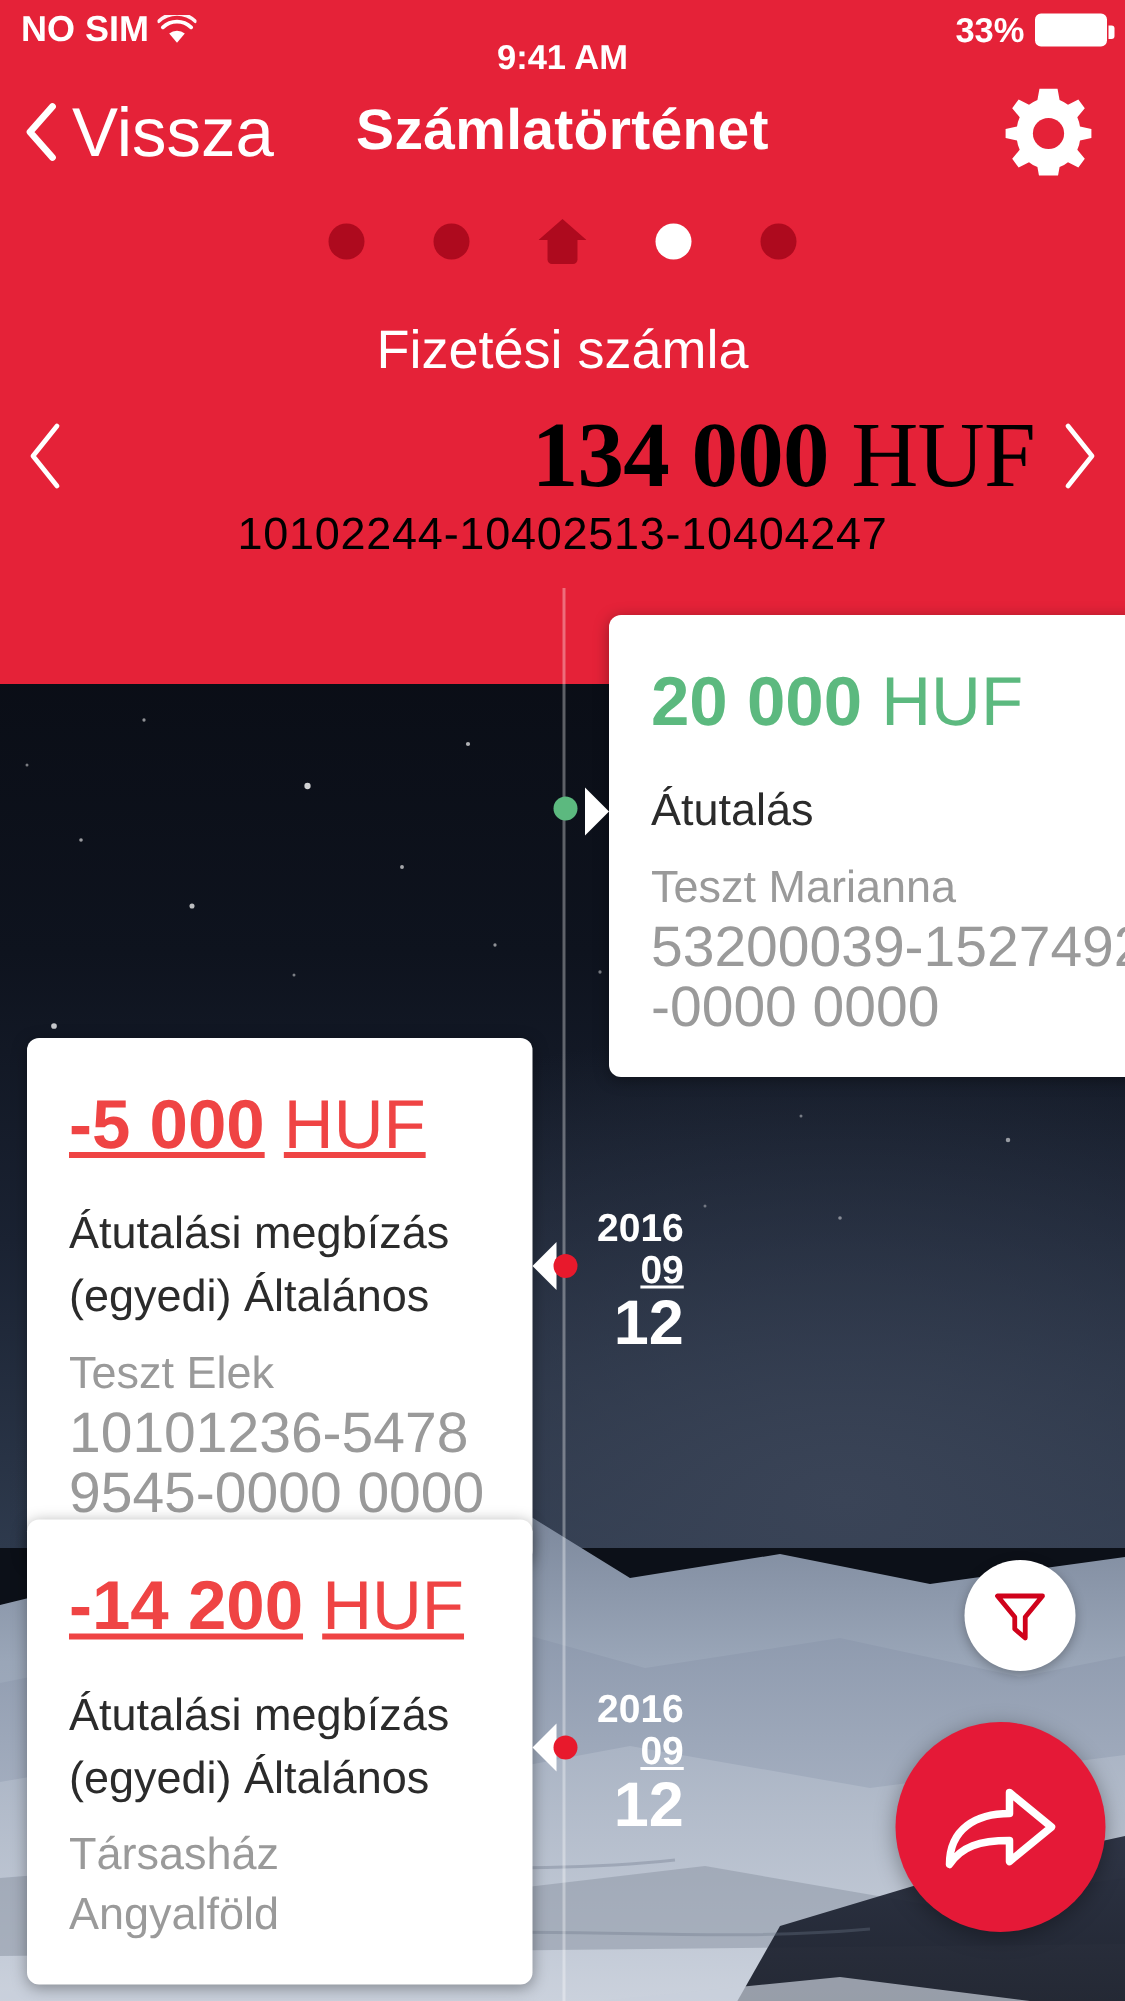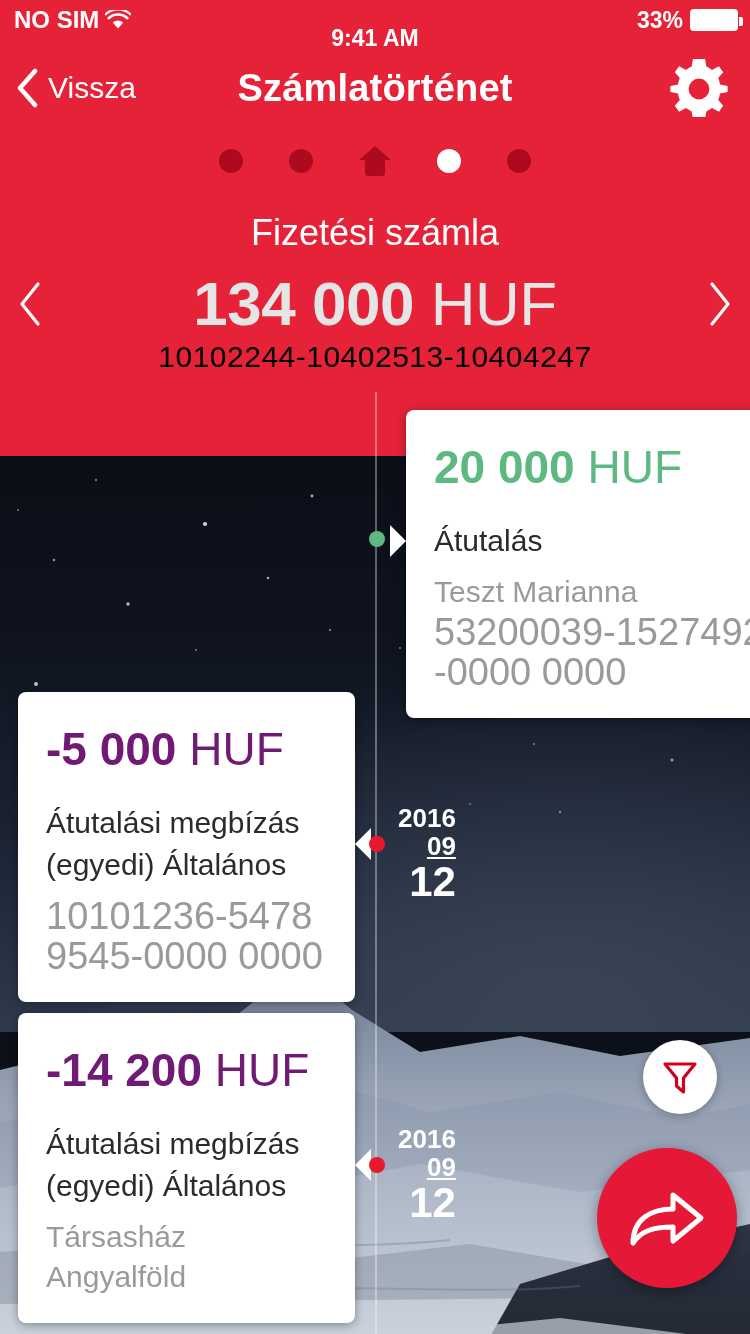--- a/index.html
+++ b/index.html
@@ -62,21 +62,21 @@
     width:4px; height:9px; background:#fff; border-radius:0 2px 2px 0;
   }
 
   
   .navbar {
     position:absolute; left:0; top:48px; width:100%; height:80px;
   }
   .nav-back {
     position:absolute; left:16px; top:50%; transform:translateY(-50%);
     display:flex; align-items:center; gap:10px;
-    color:#fff; font-size:30px; font-weight:300; cursor:pointer;
+    color:#fff; font-size:46px; font-weight:300; cursor:pointer;
   }
   .nav-title {
     position:absolute; left:0; top:50%; transform:translateY(-50%);
     width:100%; text-align:center; color:#fff;
     font-size:38px; font-weight:bold; letter-spacing:.2px;
   }
   .nav-gear {
     position:absolute; right:22px; top:50%; transform:translateY(-50%);
     cursor:pointer; width:58px; height:58px;
   }
@@ -99,22 +99,22 @@
   .acct-row {
     position:absolute; left:0; top:268px; width:100%;
     display:flex; align-items:center; justify-content:center;
   }
   .arrow {
     width:60px; text-align:center; color:#fff; cursor:pointer;
     flex:0 0 auto;
   }
   .arrow svg { display:block; margin:0 auto; }
   .balance {
-    flex:1 1 auto; text-align:center; color:#e5e5e5;
-    font-size:62px; line-height:72px; letter-spacing:-.5px;
+    flex:1 1 auto; text-align:right; color:#000000;
+    font-size:62px; line-height:72px; letter-spacing:-.5px;font-family:Liberation Serif, serif;
   }
   .balance .amt { font-weight:bold; }
   .balance .cur { font-weight:300; }
   .acct-num {
     position:absolute; left:0; top:340px; width:100%;
     text-align:center; color:#000000; font-size:30px; font-weight:300; letter-spacing:.5px;
   }
 
   
   .timeline-line {
@@ -129,21 +129,21 @@
     position:absolute;
     background:#fff;
     border-radius:8px;
     padding:30px 28px 26px 28px;
     box-shadow:0 2px 10px rgba(0,0,0,.35);
   }
   .tx-amount { font-size:46px; line-height:54px; margin-bottom:26px; white-space:nowrap; }
   .tx-amount .val { font-weight:bold; }
   .tx-amount .cur { font-weight:300; }
   .tx-amount.pos .val, .tx-amount.pos .cur { color:#5CB97F; }
-  .tx-amount.neg .val, .tx-amount.neg .cur { color:#701a75; }
+  .tx-amount.neg .val, .tx-amount.neg .cur { color:#ef4444;text-decoration:underline; }
   .tx-title {
     font-size:30px; line-height:42px; color:#2b2b2b; font-weight:400;
     margin-bottom:10px;
   }
   .tx-party { font-size:30px; line-height:40px; color:#9a9a9a; font-weight:400; }
   .tx-iban  { font-size:38px; line-height:40px; color:#9a9a9a; font-weight:400; word-break:break-all; }
 
   
   .notch { position:absolute; width:0; height:0; }
   .notch-left {
@@ -375,20 +375,21 @@
   </div>
 
   <div class="tx">
     <div class="tx-card" style="left:18px; top:692px; width:337px;">
       <div class="notch notch-right" style="top:136px;"></div>
       <div class="tx-amount neg">
         <span class="val">-5 000</span>
         <span class="cur">HUF</span>
       </div>
       <div class="tx-title">Átutalási megbízás (egyedi) Általános</div>
+      <div class="tx-party">Teszt Elek</div>
       <div class="tx-iban">10101236-54789545-0000 0000</div>
     </div>
     <div class="tl-dot neg" style="top:836px;"></div>
     <div class="tl-date on-right" style="top:805px;">
       <span class="y">2016</span>
       <span class="m">09</span>
       <span class="d">12</span>
     </div>
   </div>
 

